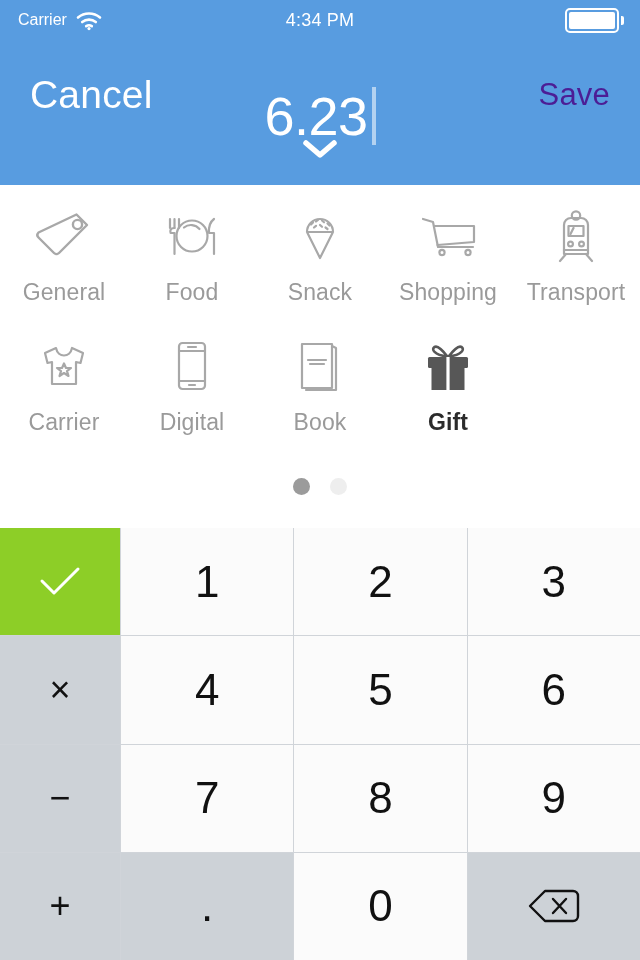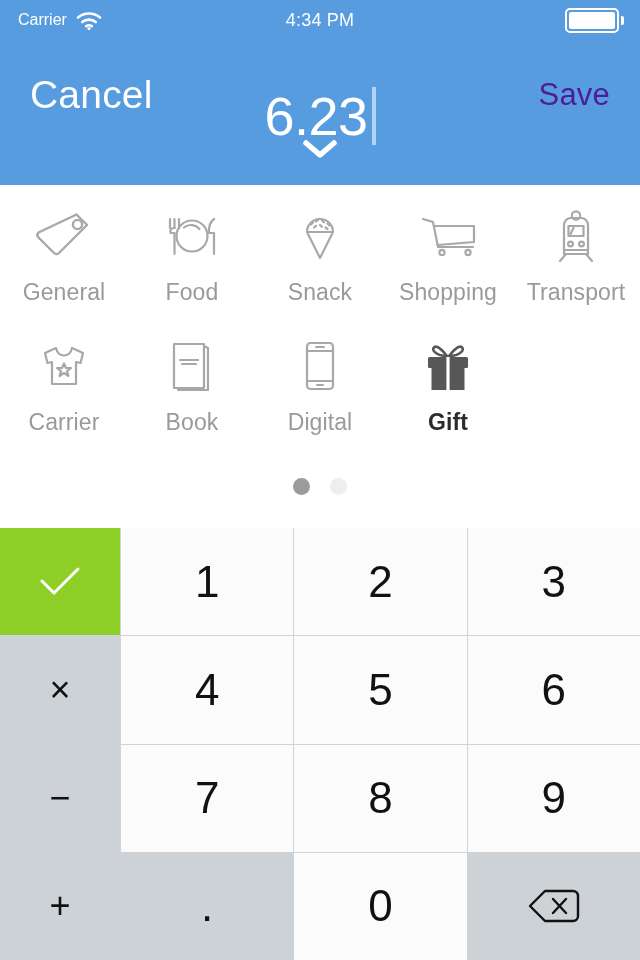--- a/index.html
+++ b/index.html
@@ -265,41 +265,41 @@
           </g>
         </svg>
       </span>
       <span class="cat-label">Carrier</span>
     </div>
 
     <div class="cat-item">
       <span class="cat-icon">
         <svg width="68" height="68" viewBox="0 0 68 68">
           <g fill="none" stroke="#a8a8a8" stroke-width="2.2" stroke-linecap="round" stroke-linejoin="round">
-            <rect x="16" y="12" width="30" height="44"></rect>
-            <path d="M46,14 L50,16 L50,58 L20,58"></path>
-            <path d="M22,28 L40,28 M24,32 L38,32"></path>
-          </g>
-        </svg>
-      </span>
-      <span class="cat-label">Book</span>
-    </div>
-
-    <div class="cat-item">
-      <span class="cat-icon">
-        <svg width="68" height="68" viewBox="0 0 68 68">
-          <g fill="none" stroke="#a8a8a8" stroke-width="2.2" stroke-linecap="round" stroke-linejoin="round">
             <rect x="21" y="11" width="26" height="46" rx="3.5"></rect>
             <path d="M21,19 L47,19 M21,49 L47,49"></path>
             <path d="M30,15 L38,15"></path>
             <path d="M31,53 L37,53"></path>
           </g>
         </svg>
       </span>
       <span class="cat-label">Digital</span>
+    </div>
+
+    <div class="cat-item">
+      <span class="cat-icon">
+        <svg width="68" height="68" viewBox="0 0 68 68">
+          <g fill="none" stroke="#a8a8a8" stroke-width="2.2" stroke-linecap="round" stroke-linejoin="round">
+            <rect x="16" y="12" width="30" height="44"></rect>
+            <path d="M46,14 L50,16 L50,58 L20,58"></path>
+            <path d="M22,28 L40,28 M24,32 L38,32"></path>
+          </g>
+        </svg>
+      </span>
+      <span class="cat-label">Book</span>
     </div>
 
     <div class="cat-item selected">
       <span class="cat-icon">
         <svg width="68" height="68" viewBox="0 0 68 68">
           <g fill="none" stroke="#575757" stroke-width="2.6" stroke-linecap="round" stroke-linejoin="round">
             <path d="M33,24 C29,19 24,13 20.5,15 C17,17 20,23 33,24.5"></path>
             <path d="M35,24 C39,19 44,13 47.5,15 C51,17 48,23 35,24.5"></path>
           </g>
           <g fill="#575757">

